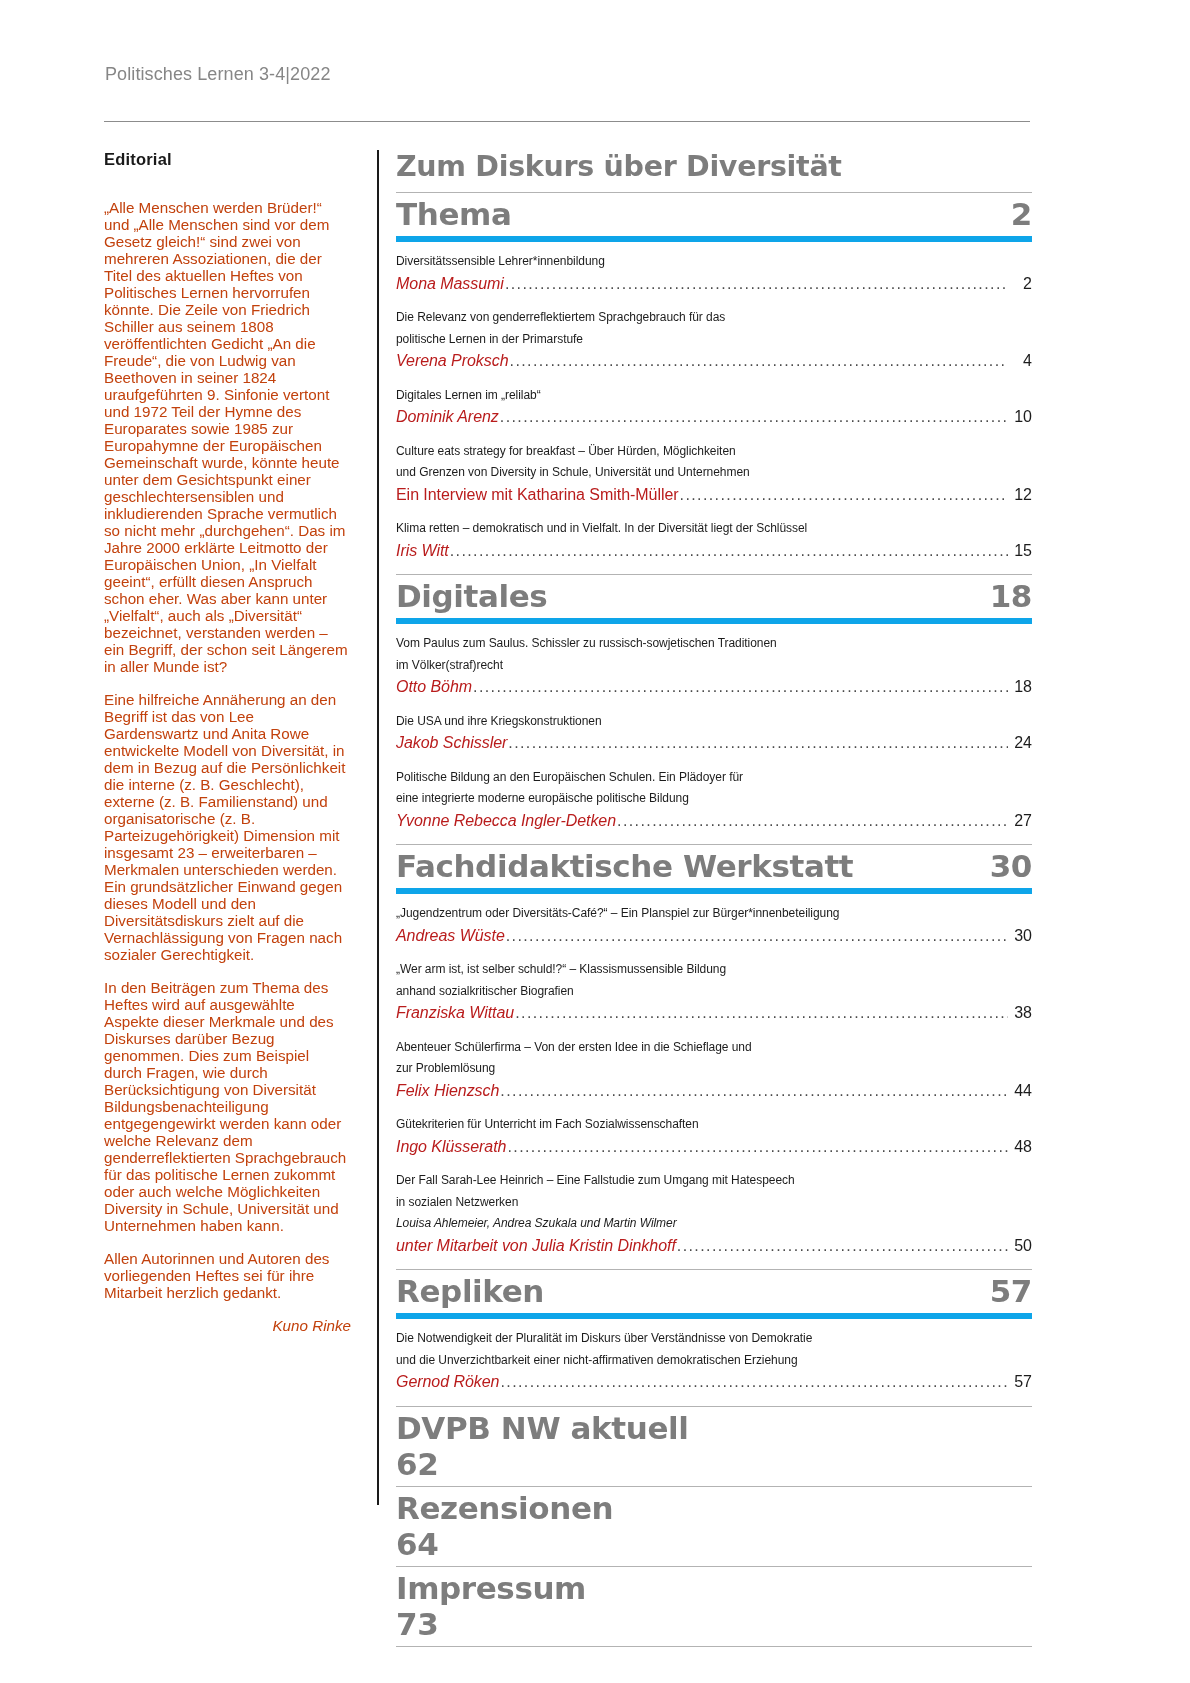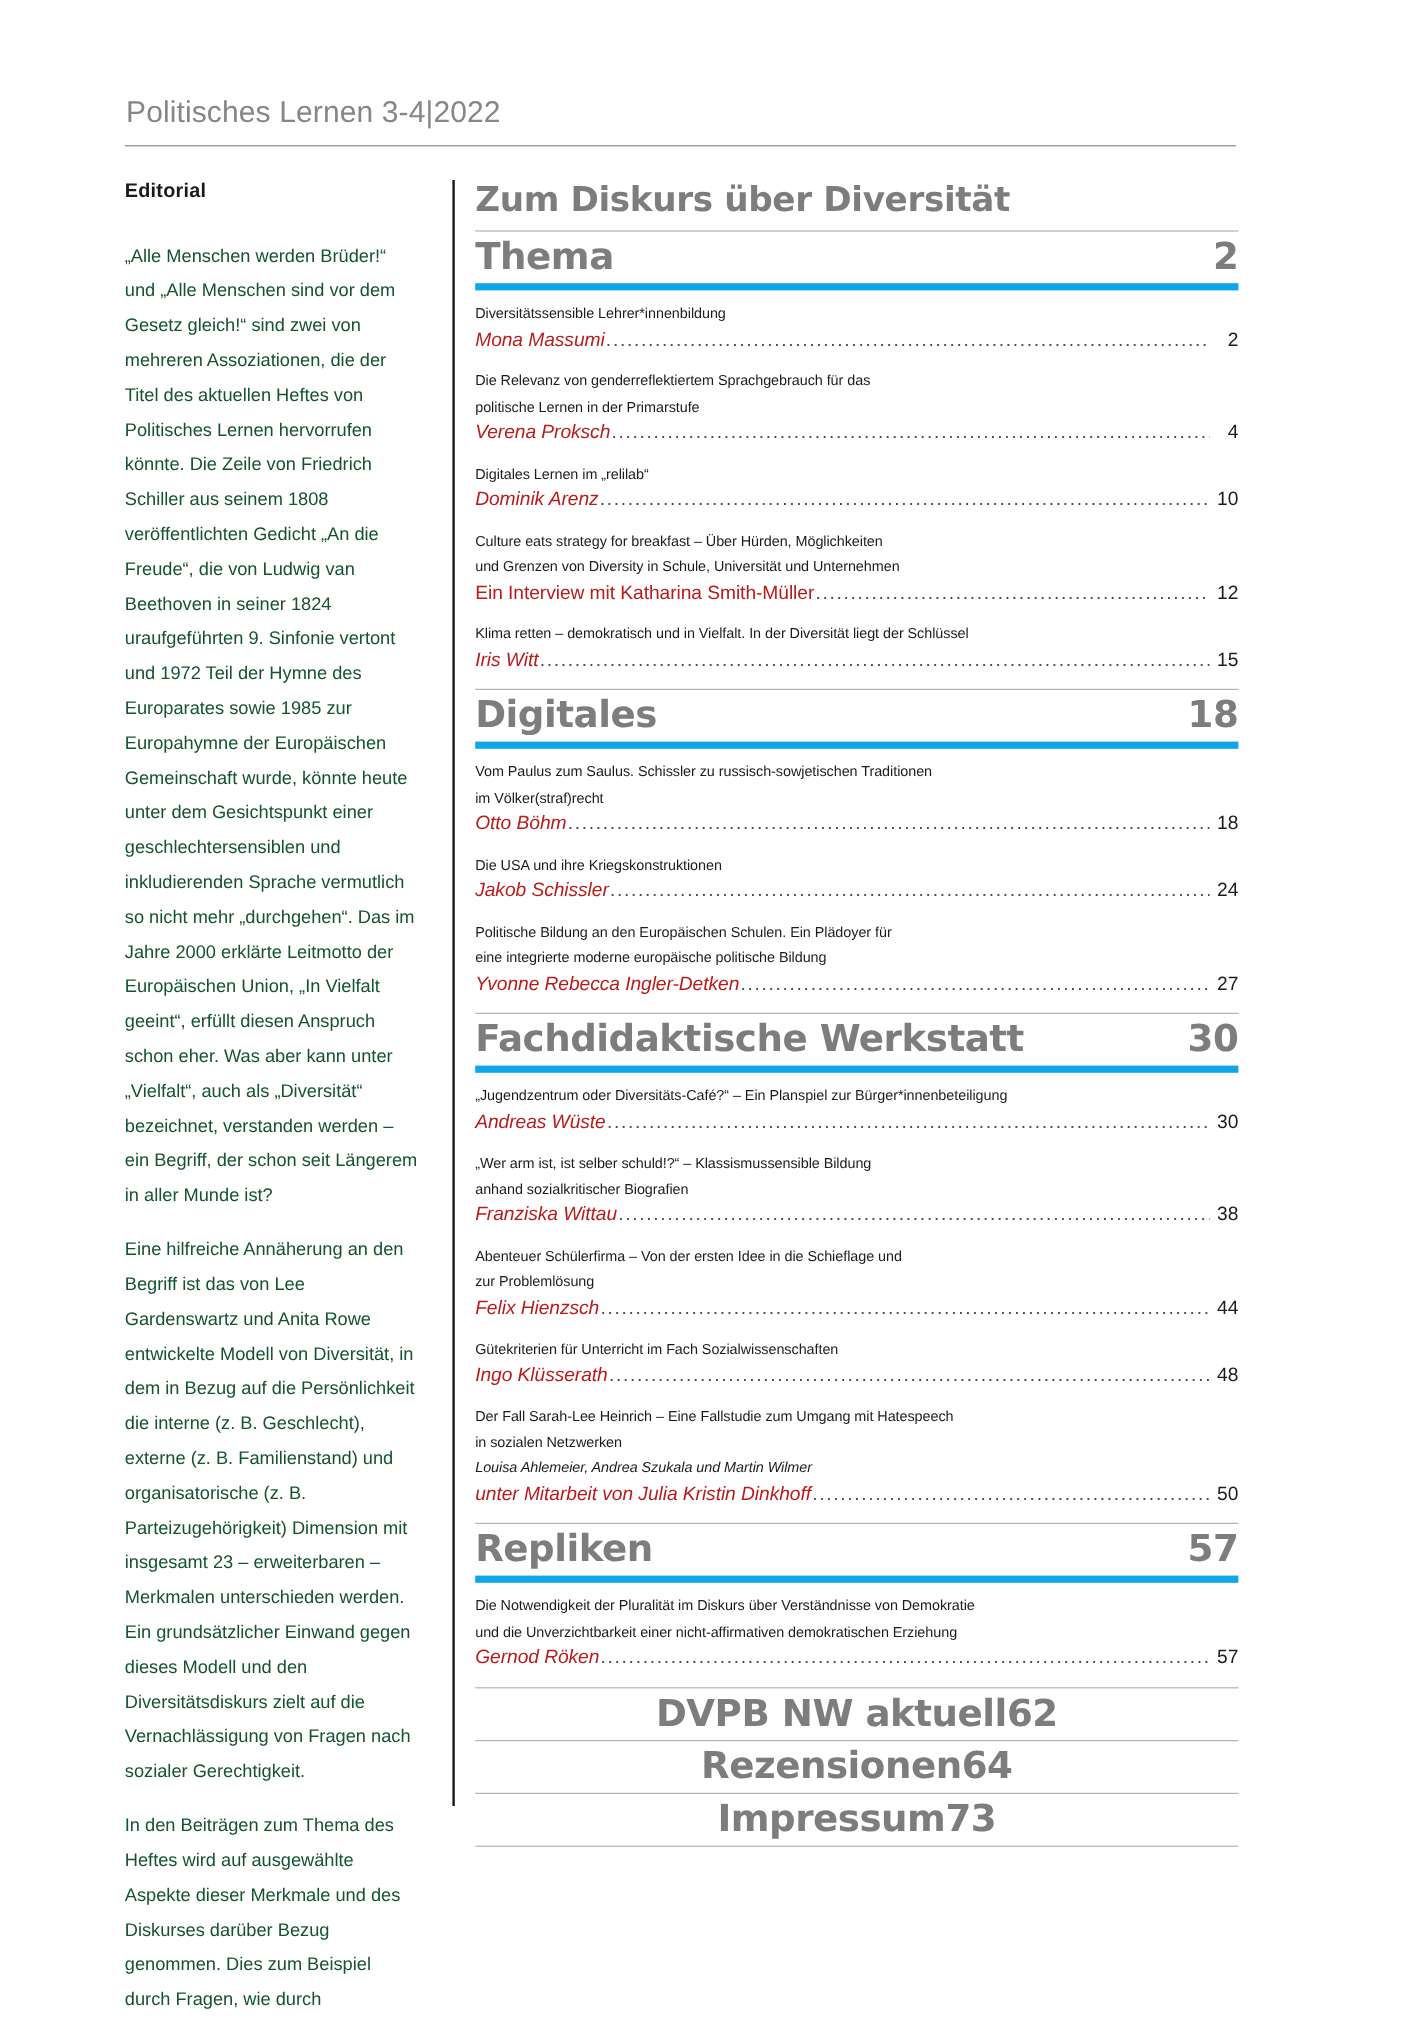--- a/index.html
+++ b/index.html
@@ -20,22 +20,22 @@
     position: absolute;
     left: 0; top: 0;
     width: 1190px;
     height: 1683px;
   }
 
   
   .runninghead {
     position: absolute;
     left: 105px;
-    top: 80px;
-    font-size: 25px;
+    top: 64px;
+    font-size: 18px;
     color: #868686;
     letter-spacing: 0.1px;
     font-family: "Liberation Sans", sans-serif;
   }
   .head-rule {
     position: absolute;
     left: 104px;
     top: 121px;
     width: 926px;
     height: 1px;
@@ -60,22 +60,22 @@
   .editorial-title {
     font-size: 16.5px;
     font-weight: bold;
     color: #1a1a1a;
     margin: 0 0 30px 0;
     letter-spacing: 0.2px;
   }
   .editorial p {
     margin: 0 0 16px 0;
     font-size: 15.2px;
-    line-height: 29px;
-    color: #14532d;
+    line-height: 17px;
+    color: #c2410c;
     text-align: left;
     hyphens: none;
   }
   .editorial p.signature {
     text-align: right;
     font-style: italic;
     margin-top: 6px;
     font-size: 15.2px;
   }
 
@@ -166,29 +166,30 @@
     white-space: nowrap;
     color: #1c1c1c;
     font-size: 16px;
     min-width: 22px;
     text-align: right;
   }
 
   .sec-plain {
     display: flex;
     align-items: baseline;
-    justify-content: center;
+    justify-content: flex-end;
     font-family: "DejaVu Sans", sans-serif;
     font-weight: bold;
     font-size: 31px;
     line-height: 36px;
     color: #7d7d7d;
     letter-spacing: -0.4px;
     border-top: 1px solid #b3b3b3;
     padding: 3px 0 4px 0;
+    flex-direction: column;
   }
   .bottom-rule {
     border-top: 1px solid #b3b3b3;
   }
 </style>
 </head>
 <body>
 
 <div class="page">
 

